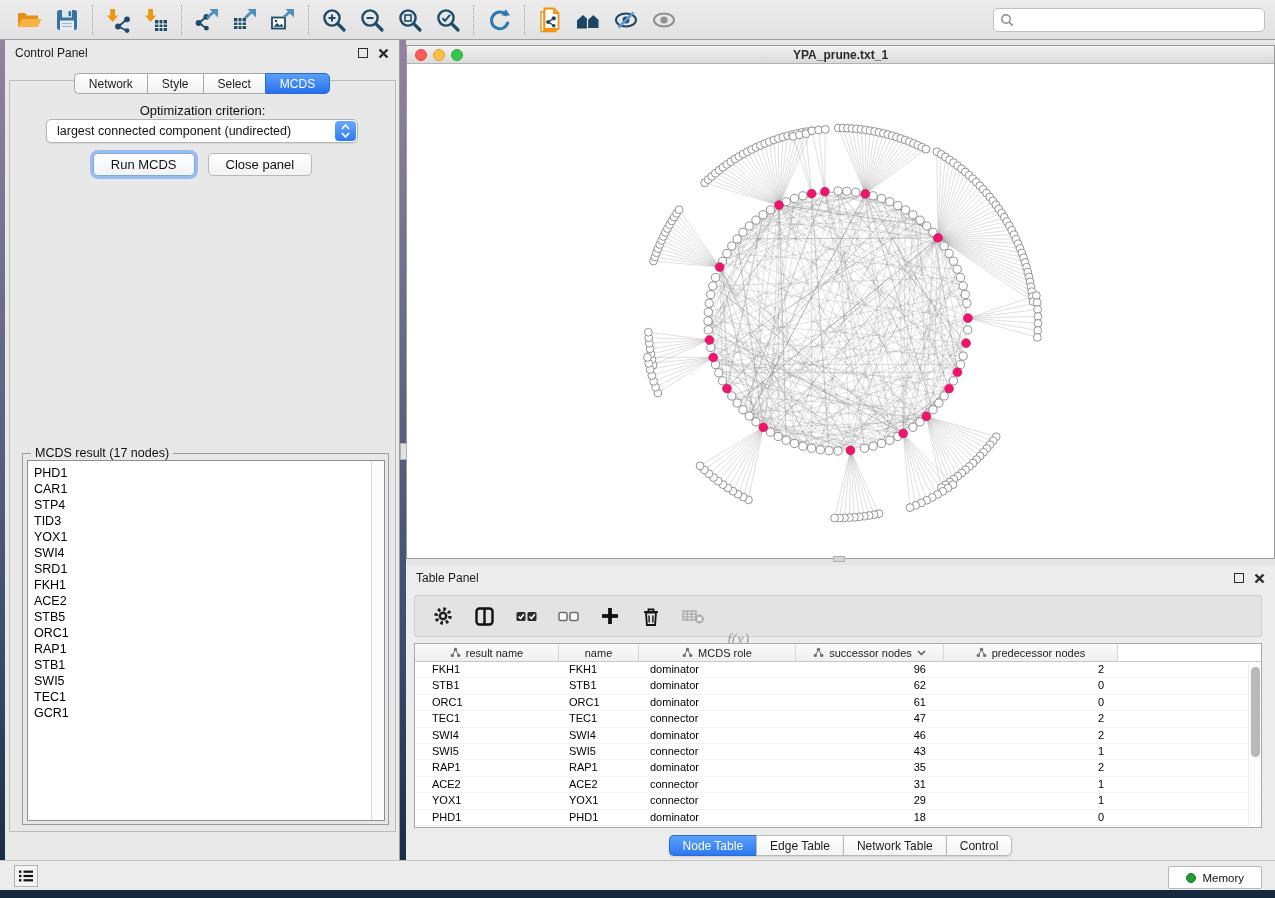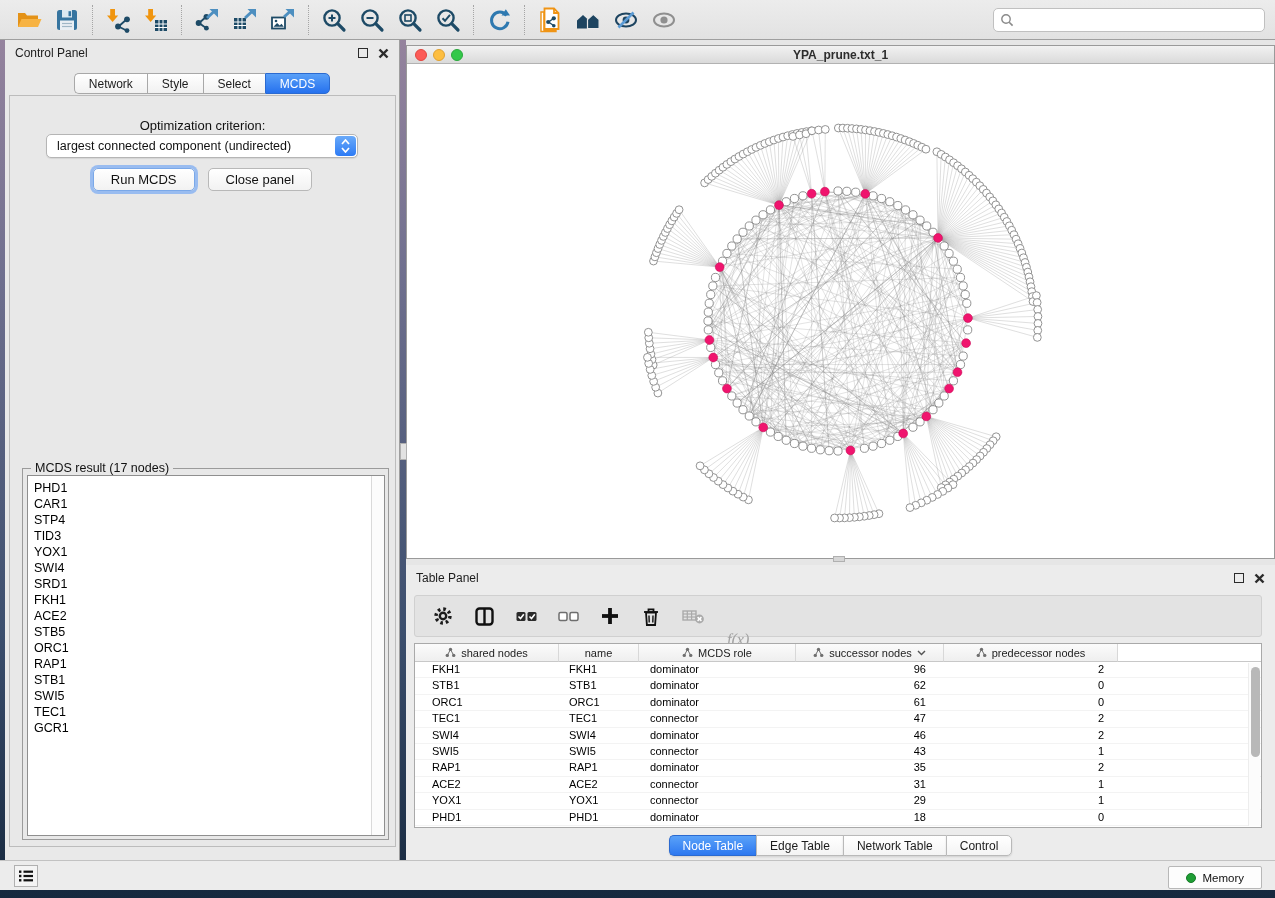--- a/index.html
+++ b/index.html
@@ -24,21 +24,21 @@
   .panel-title-row { height:26px; display:flex; align-items:center; padding:0 10px; }
   .panel-title { font-size:12px; color:#1c1c1c; }
   .win-ctrls { margin-left:auto; display:flex; gap:10px; align-items:center; }
   .float-btn { width:10px; height:10px; border:1.6px solid #2b2b2b; background:transparent; }
   #cp-tabbar { position:absolute; left:0; top:33px; width:100%; display:flex; justify-content:center; z-index:2; }
   .cp-tab { height:21px; padding:0 14px; font-size:12px; line-height:20px; color:#1c1c1c;
     background:linear-gradient(#ffffff,#f1f1f1); border:1px solid #a8a8a8; border-right:none; }
   .cp-tab:first-child { border-top-left-radius:5px; border-bottom-left-radius:5px; }
   .cp-tab:last-child { border-right:1px solid #a8a8a8; border-top-right-radius:5px; border-bottom-right-radius:5px; }
   .cp-tab.active { background:linear-gradient(#59a0f8,#2671ee); color:#fff; border-color:#2b6ad0; }
-  #cp-content { position:absolute; left:4px; top:55px; width:387px; height:752px;
+  #cp-content { position:absolute; left:4px; top:40px; width:387px; height:752px;
     background:#e8e8e8; border:1px solid #bcbcbc; }
   #opt-label { margin-top:22px; text-align:center; font-size:13px; color:#111; }
   #criterion-select { position:absolute; left:36px; top:38px; width:312px; height:24px;
     background:#fff; border:1px solid #b5b5b5; border-radius:5px;
     display:flex; align-items:center; box-shadow:0 1px 1px rgba(0,0,0,.08); }
   #criterion-select .sel-text { flex:1; font-size:12.5px; color:#111; padding-left:10px;
     white-space:nowrap; overflow:hidden; }
   .sel-stepper { width:21px; height:20px; margin-right:1px; border-radius:4px;
     background:linear-gradient(#6aaaf9,#2d7bf5); display:flex; flex-direction:column;
     align-items:center; justify-content:center; gap:2px; }
@@ -1179,21 +1179,21 @@
 
     <div id="node-table">
       <div id="table-header">
           <div class="th c0">
             <svg width="11" height="11" viewBox="0 0 11 11">
               <circle cx="5.5" cy="2.4" r="1.7" fill="#6f6f6f"></circle>
               <circle cx="2.3" cy="8.4" r="1.7" fill="#6f6f6f"></circle>
               <circle cx="8.7" cy="8.4" r="1.7" fill="#6f6f6f"></circle>
               <path d="M5.5 2.4 L2.3 8.4 M5.5 2.4 L8.7 8.4" stroke="#6f6f6f" stroke-width="1" fill="none"></path>
             </svg>
-            <span>shared nodes</span>
+            <span>result name</span>
           </div>
           <div class="th c1">
             <span>name</span>
           </div>
           <div class="th c2">
             <svg width="11" height="11" viewBox="0 0 11 11">
               <circle cx="5.5" cy="2.4" r="1.7" fill="#6f6f6f"></circle>
               <circle cx="2.3" cy="8.4" r="1.7" fill="#6f6f6f"></circle>
               <circle cx="8.7" cy="8.4" r="1.7" fill="#6f6f6f"></circle>
               <path d="M5.5 2.4 L2.3 8.4 M5.5 2.4 L8.7 8.4" stroke="#6f6f6f" stroke-width="1" fill="none"></path>

